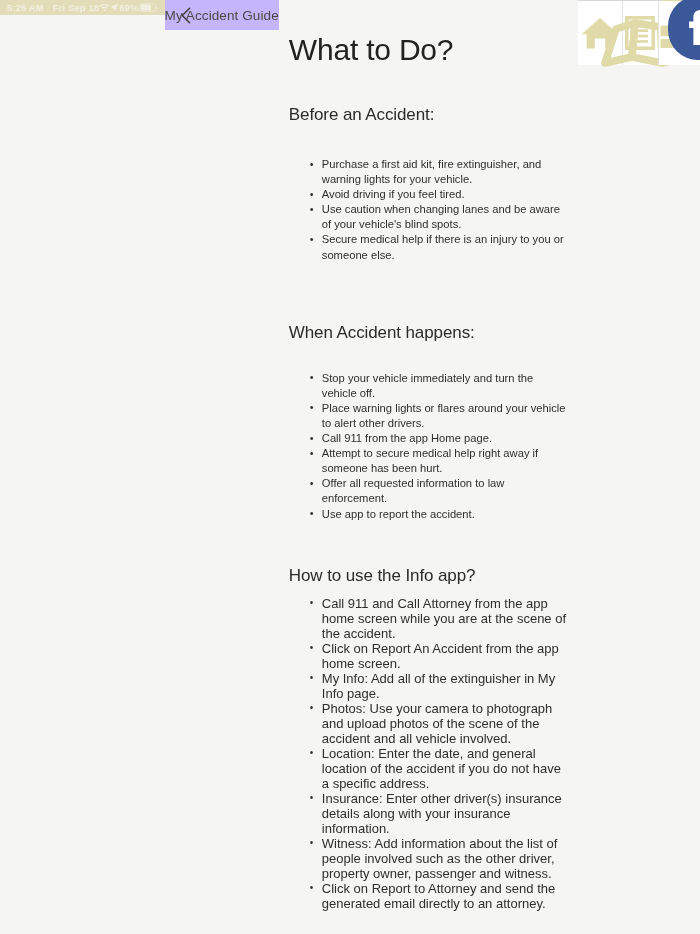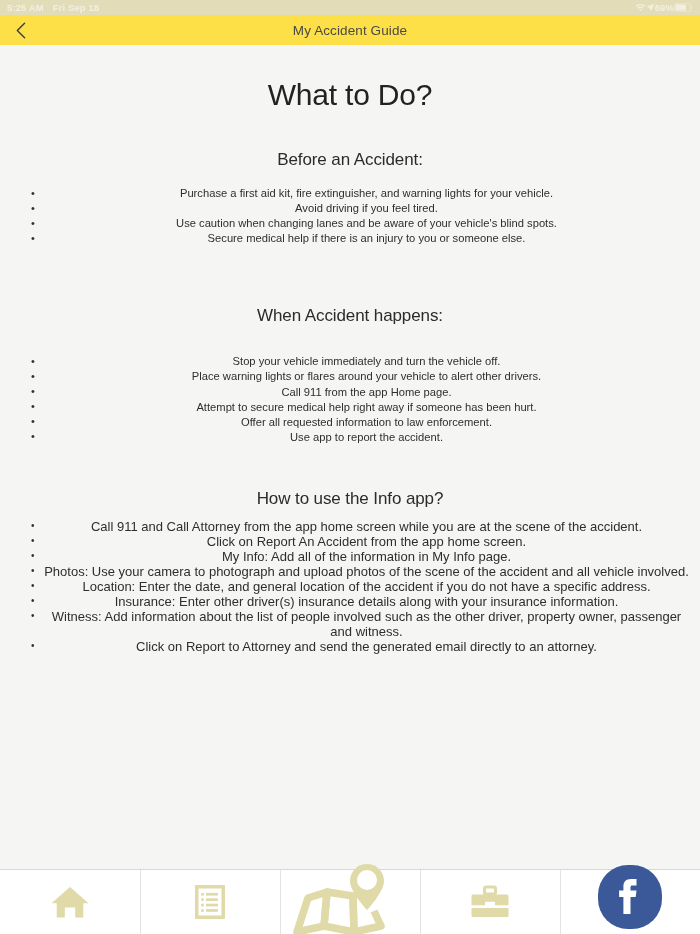--- a/index.html
+++ b/index.html
@@ -16,21 +16,21 @@
     color: #1c1c1c;
     -webkit-font-smoothing: antialiased;
   }
 
   #app {
     position: relative;
     width: 700px;
     height: 934px;
     background: #f5f5f3;
     display: flex;
-    flex-direction: column;
+    flex-direction: row;
   }
 
   
   .status-bar {
     height: 15px;
     background: #e2dcb8;
     display: flex;
     align-items: center;
     padding: 0 7px;
     font-size: 9.5px;
@@ -50,21 +50,21 @@
     align-items: center;
     gap: 0;
     font-weight: bold;
   }
   .status-right svg { display: block; }
   .battery-pct { font-size: 9.5px; }
 
   
   .nav-bar {
     height: 30px;
-    background: #fde047;
+    background: #c4b5fd;
     position: relative;
     display: flex;
     align-items: center;
     flex: 0 0 auto;
   }
   .nav-back {
     position: absolute;
     left: 4px;
     top: 0;
     bottom: 0;
@@ -83,21 +83,20 @@
     letter-spacing: .1px;
   }
 
   
   .content {
     flex: 1 1 auto;
     background: #f5f5f3;
     padding: 0 10px;
     overflow: hidden;
     position: relative;
-    text-align: center;
   }
 
   .page-title {
     font-size: 30px;
     font-weight: normal;
     color: #222222;
     letter-spacing: -.2px;
     margin-top: 33px;
     margin-left: 0px;
   }
@@ -112,21 +111,21 @@
   }
   .sec1 .section-heading { margin-top: 38px; }
   .sec2 .section-heading { margin-top: 60px; }
   .sec3 .section-heading { margin-top: 44px; }
 
   .bullets {
     list-style: none;
     margin: 0;
     padding: 0;
   }
-  .sec1 .bullets { margin-top: 16px; }
+  .sec1 .bullets { margin-top: 32px; }
   .sec2 .bullets { margin-top: 28px; }
   .sec3 .bullets { margin-top: 10px; }
 
   .bullets li {
     position: relative;
     padding-left: 33px;
     color: #2e2e2e;
     line-height: 15.1px;
   }
   .bullets li::before {
@@ -271,21 +270,21 @@
         <li>Offer all requested information to law enforcement.</li>
         <li>Use app to report the accident.</li>
       </ul>
     </div>
 
     <div class="section sec3">
       <h2 class="section-heading">How to use the Info app?</h2>
       <ul class="bullets">
         <li>Call 911 and Call Attorney from the app home screen while you are at the scene of the accident.</li>
         <li>Click on Report An Accident from the app home screen.</li>
-        <li>My Info: Add all of the information in My Info page.</li>
+        <li>My Info: Add all of the extinguisher in My Info page.</li>
         <li>Photos: Use your camera to photograph and upload photos of the scene of the accident and all vehicle involved.</li>
         <li>Location: Enter the date, and general location of the accident if you do not have a specific address.</li>
         <li>Insurance: Enter other driver(s) insurance details along with your insurance information.</li>
         <li> Witness: Add information about the list of people involved such as the other driver, property owner, passenger and witness.</li>
         <li>Click on Report to Attorney and send the generated email directly to an attorney.</li>
       </ul>
     </div>
 
   </div>
 

